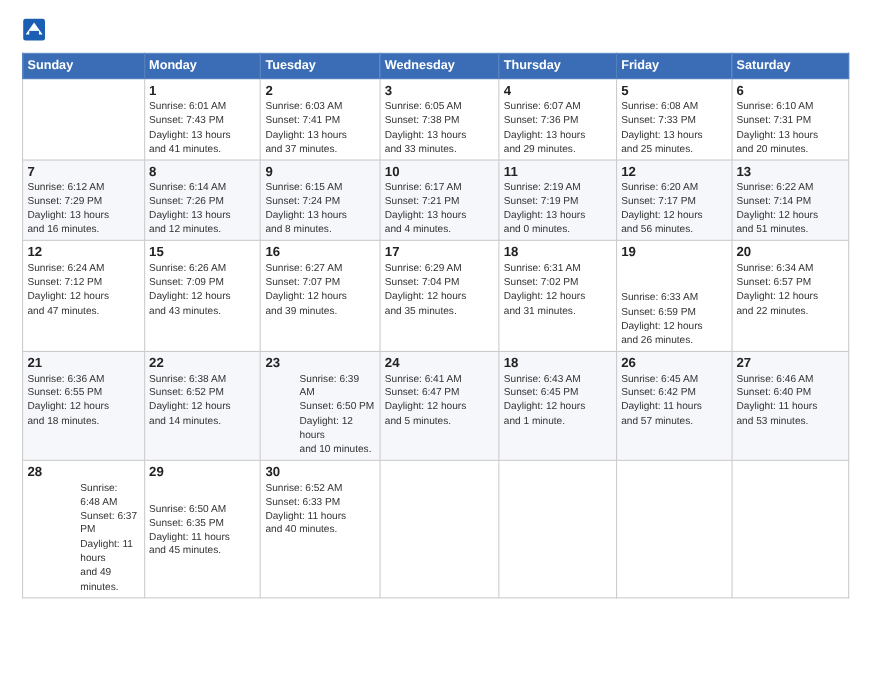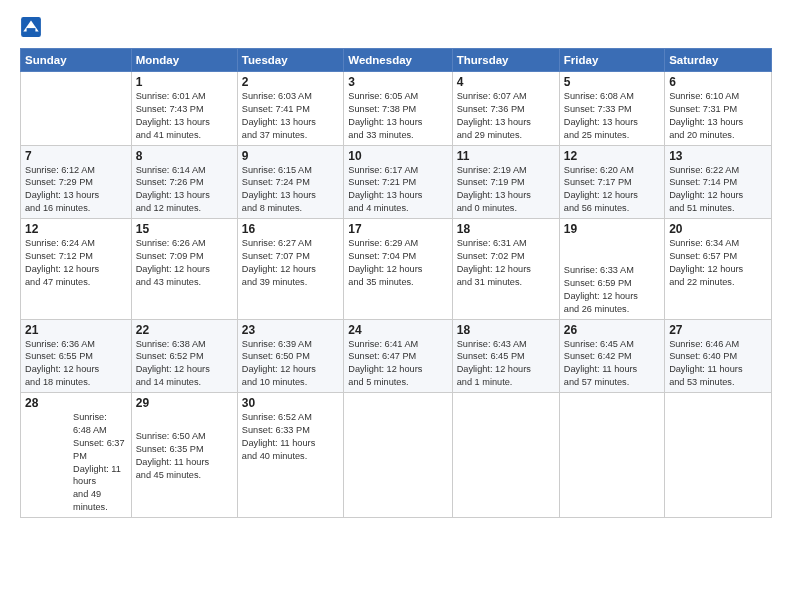--- a/index.html
+++ b/index.html
@@ -286,21 +286,21 @@
           </td>
           <td>
             <span class="day-number">22</span>
             <div class="day-info" style="white-space: pre-line;">Sunrise: 6:38 AM
 Sunset: 6:52 PM
 Daylight: 12 hours
 and 14 minutes.</div>
           </td>
           <td>
             <span class="day-number">23</span>
-            <div class="day-info" style="white-space: pre-line;">Sunrise: 6:39 AM
+            <div class="day-info" style="white-space: pre-line; margin-left: 31px;">Sunrise: 6:39 AM
 Sunset: 6:50 PM
 Daylight: 12 hours
 and 10 minutes.</div>
           </td>
           <td>
             <span class="day-number">24</span>
             <div class="day-info" style="white-space: pre-line;">Sunrise: 6:41 AM
 Sunset: 6:47 PM
 Daylight: 12 hours
 and 5 minutes.</div>

